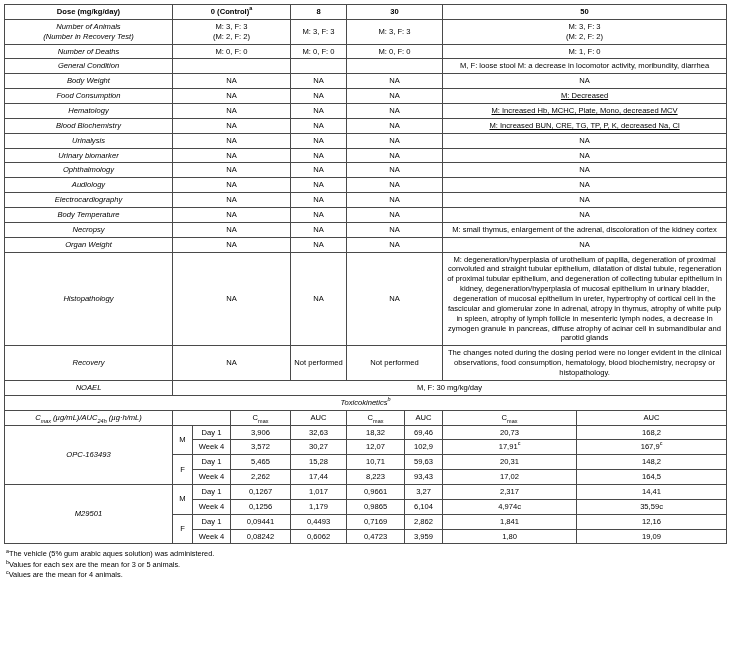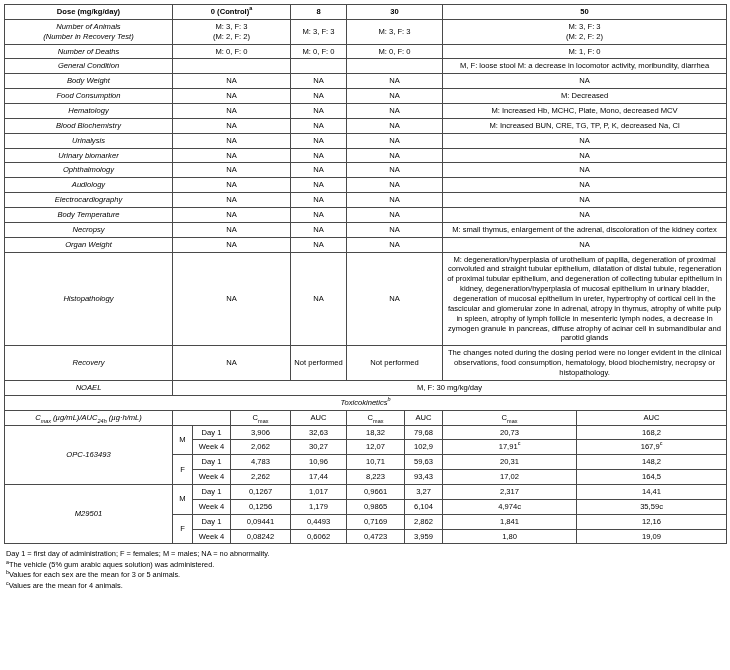--- a/index.html
+++ b/index.html
@@ -55,20 +55,21 @@
     text-align: left;
     padding-left: 4px;
     padding-right: 4px;
     vertical-align: top;
   }
   td.mid-left {
     text-align: left;
     padding-left: 4px;
     padding-right: 4px;
     vertical-align: middle;
+    text-decoration: underline;
   }
   td.tall {
     vertical-align: middle;
   }
   sup {
     font-size: 0.72em;
     vertical-align: super;
     line-height: 0;
   }
   sub {
@@ -282,38 +283,38 @@
 
       </tbody>
       <tbody id="tk-body">
         <tr>
           <td class="lbl" rowspan="4">OPC-163493</td>
           <td rowspan="2">M</td>
           <td>Day 1</td>
           <td><span>3,906</span></td>
           <td><span>32,63</span></td>
           <td><span>18,32</span></td>
-          <td><span>79,68</span></td>
+          <td><span>69,46</span></td>
           <td><span>20,73</span></td>
           <td><span>168,2</span></td>
         </tr>
         <tr>
           <td>Week 4</td>
-          <td><span>2,062</span></td>
+          <td><span>3,572</span></td>
           <td><span>30,27</span></td>
           <td><span>12,07</span></td>
           <td><span>102,9</span></td>
           <td><span>17,91</span><sup>c</sup></td>
           <td><span>167,9</span><sup>c</sup></td>
         </tr>
         <tr>
           <td rowspan="2">F</td>
           <td>Day 1</td>
-          <td><span>4,783</span></td>
-          <td><span>10,96</span></td>
+          <td><span>5,465</span></td>
+          <td><span>15,28</span></td>
           <td><span>10,71</span></td>
           <td><span>59,63</span></td>
           <td><span>20,31</span></td>
           <td><span>148,2</span></td>
         </tr>
         <tr>
           <td>Week 4</td>
           <td><span>2,262</span></td>
           <td><span>17,44</span></td>
           <td><span>8,223</span></td>
@@ -358,19 +359,18 @@
           <td><span>0,4723</span></td>
           <td><span>3,959</span></td>
           <td><span>1,80</span></td>
           <td><span>19,09</span></td>
         </tr>
       </tbody>
 
   </table>
 
   <div class="notes">
-    <div>Day 1 = first day of administration; F = females; M = males; NA = no abnormality.</div>
     <div><sup>a</sup><span>The vehicle (5% gum arabic aques solution) was administered.</span></div>
     <div><sup>b</sup><span>Values for each sex are the mean for 3 or 5 animals.</span></div>
     <div><sup>c</sup><span>Values are the mean for 4 animals.</span></div>
   </div>
 
 </div>
 
 </body></html>

